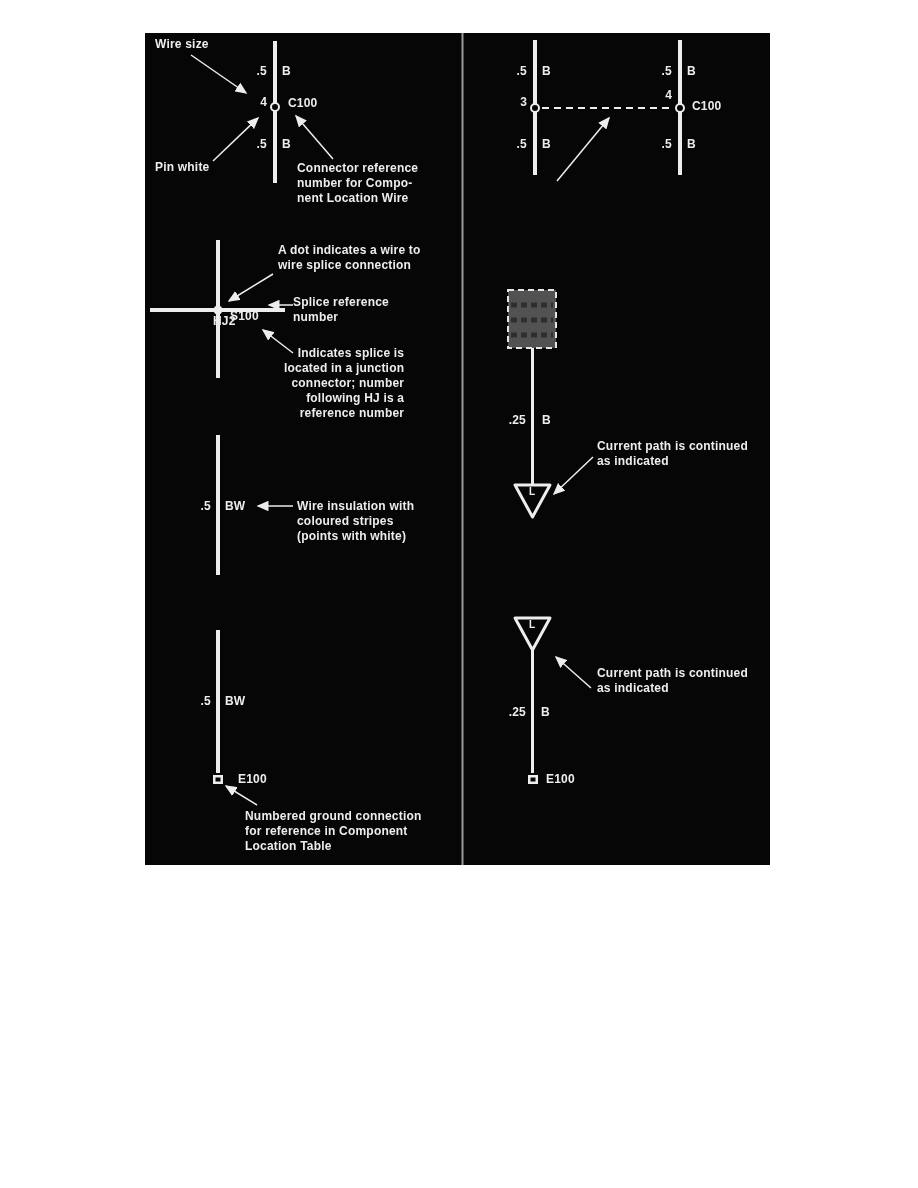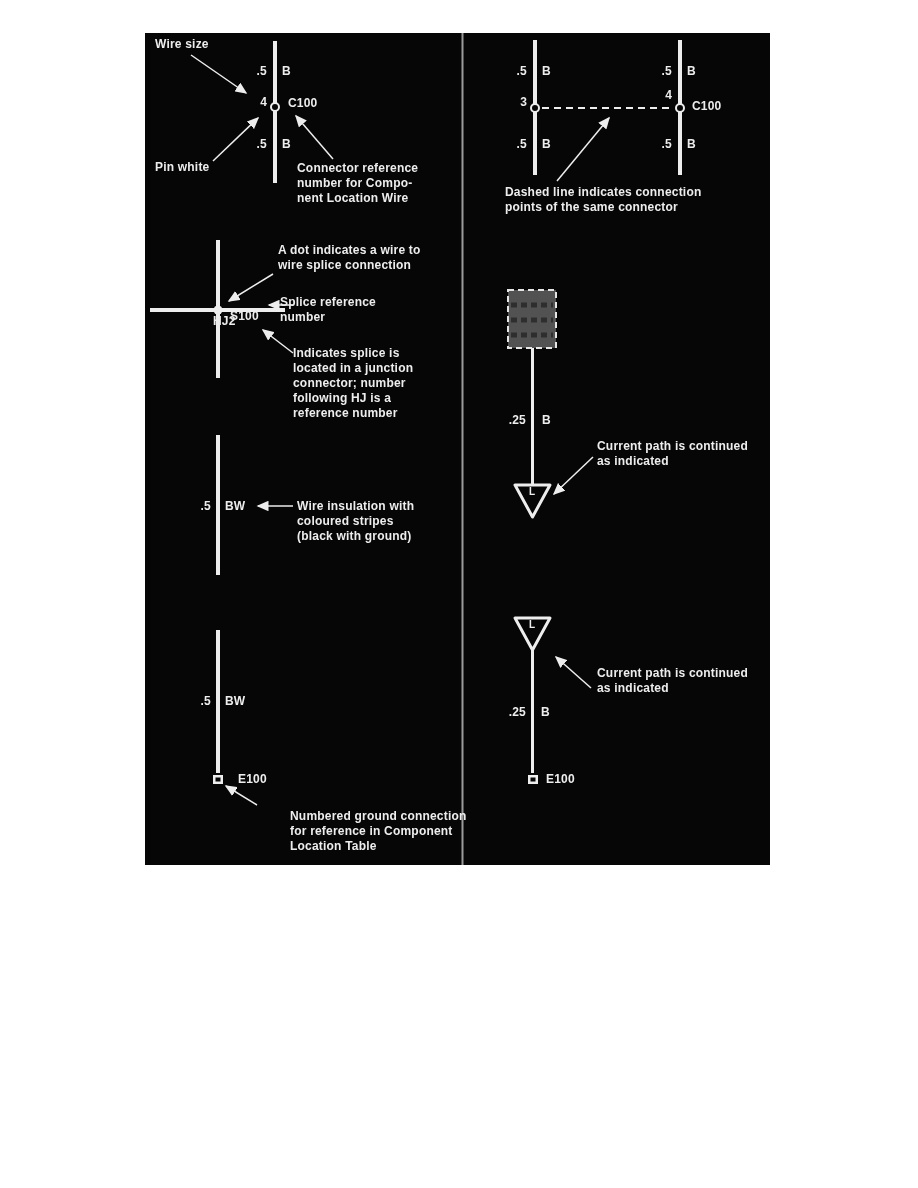--- a/index.html
+++ b/index.html
@@ -96,56 +96,54 @@
 
     <div class="lbl" style="left:10px;top:127px;">Pin white</div>
     <div class="lbl" style="left:152px;top:128px;">Connector reference
 number for Compo-
 nent Location Wire</div>
 
     <div class="lbl" style="left:133px;top:210px;">A dot indicates a wire to
 wire splice connection</div>
     <div class="lbl" style="left:85px;top:276px;">S100</div>
     <div class="lbl" style="left:68px;top:281px;">HJ2</div>
-    <div class="lbl" style="left:135px;top:262px;">Splice reference
+    <div class="lbl" style="left:148px;top:262px;">Splice reference
 number</div>
-    <div class="lbl" style="left:148px;top:313px;">Indicates splice is
+    <div class="lbl" style="left:139px;top:313px;text-align:right;">Indicates splice is
 located in a junction
 connector; number
 following HJ is a
 reference number</div>
 
     <div class="lbl num" style="left:36px;top:466px;width:30px;">.5</div>
     <div class="lbl" style="left:80px;top:466px;">BW</div>
     <div class="lbl" style="left:152px;top:466px;">Wire insulation with
 coloured stripes
-(black with ground)</div>
+(points with white)</div>
 
     <div class="lbl num" style="left:36px;top:661px;width:30px;">.5</div>
     <div class="lbl" style="left:80px;top:661px;">BW</div>
     <div class="lbl" style="left:93px;top:739px;">E100</div>
-    <div class="lbl" style="left:100px;top:776px;margin-left:45px;">Numbered ground connection
+    <div class="lbl" style="left:100px;top:776px;">Numbered ground connection
 for reference in Component
 Location Table</div>
 
     <div class="lbl num" style="left:352px;top:31px;width:30px;">.5</div>
     <div class="lbl" style="left:397px;top:31px;">B</div>
     <div class="lbl num" style="left:352px;top:62px;width:30px;">3</div>
     <div class="lbl num" style="left:352px;top:104px;width:30px;">.5</div>
     <div class="lbl" style="left:397px;top:104px;">B</div>
 
     <div class="lbl num" style="left:497px;top:31px;width:30px;">.5</div>
     <div class="lbl" style="left:542px;top:31px;">B</div>
     <div class="lbl num" style="left:497px;top:55px;width:30px;">4</div>
     <div class="lbl" style="left:547px;top:66px;">C100</div>
     <div class="lbl num" style="left:497px;top:104px;width:30px;">.5</div>
     <div class="lbl" style="left:542px;top:104px;">B</div>
 
-    <div class="lbl" style="left:360px;top:152px;">Dashed line indicates connection
-points of the same connector</div>
 
     <div class="lbl num" style="left:348px;top:380px;width:33px;">.25</div>
     <div class="lbl" style="left:397px;top:380px;">B</div>
     <div class="tri-letter" style="left:380px;top:453px;">L</div>
     <div class="lbl" style="left:452px;top:406px;">Current path is continued
 as indicated</div>
 
     <div class="tri-letter" style="left:380px;top:586px;">L</div>
     <div class="lbl" style="left:452px;top:633px;">Current path is continued
 as indicated</div>

